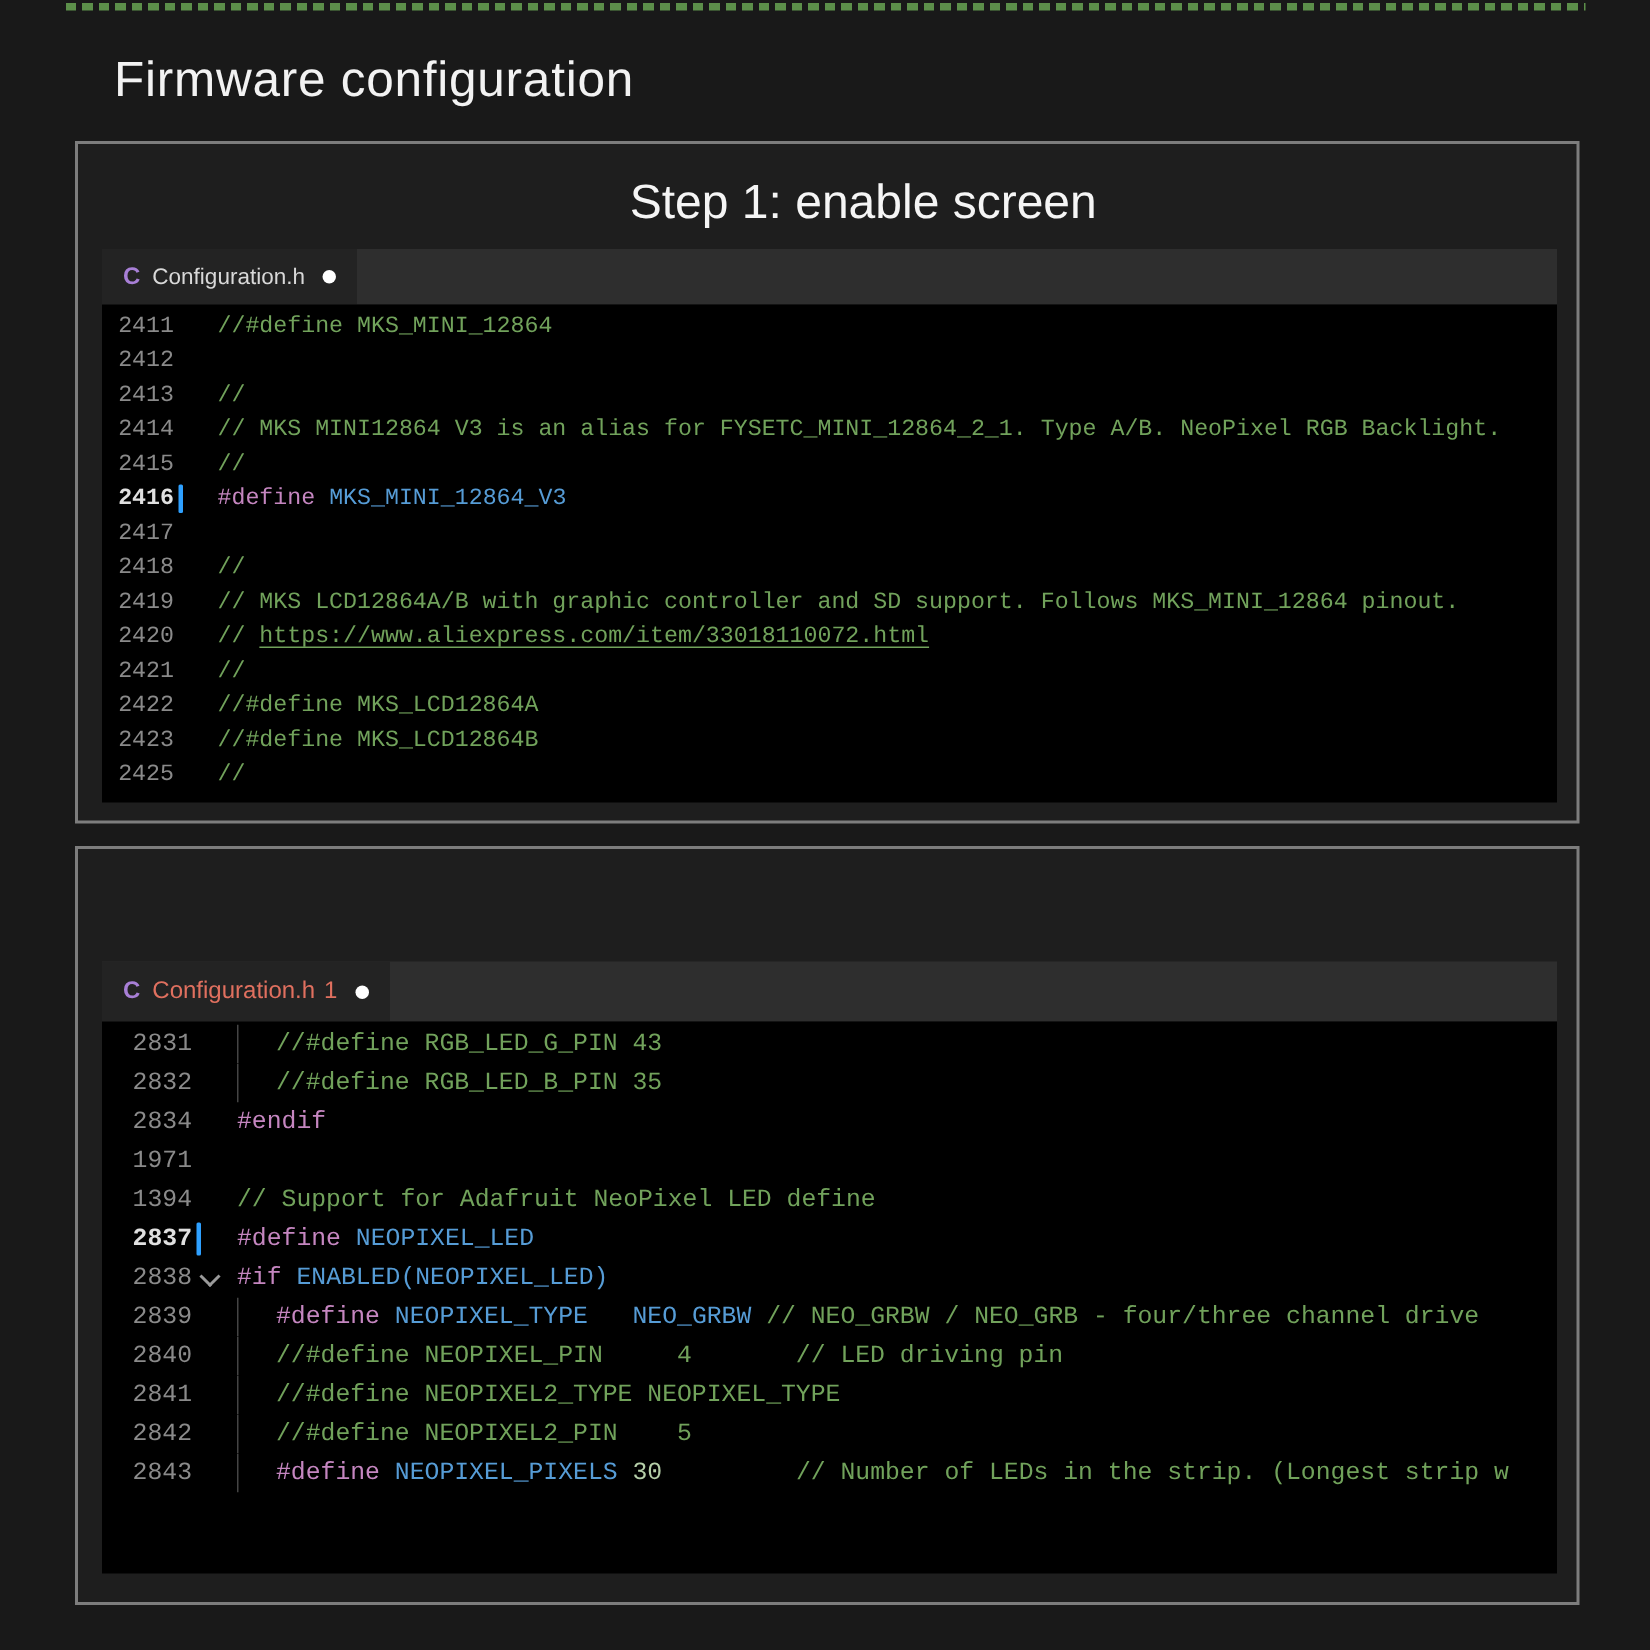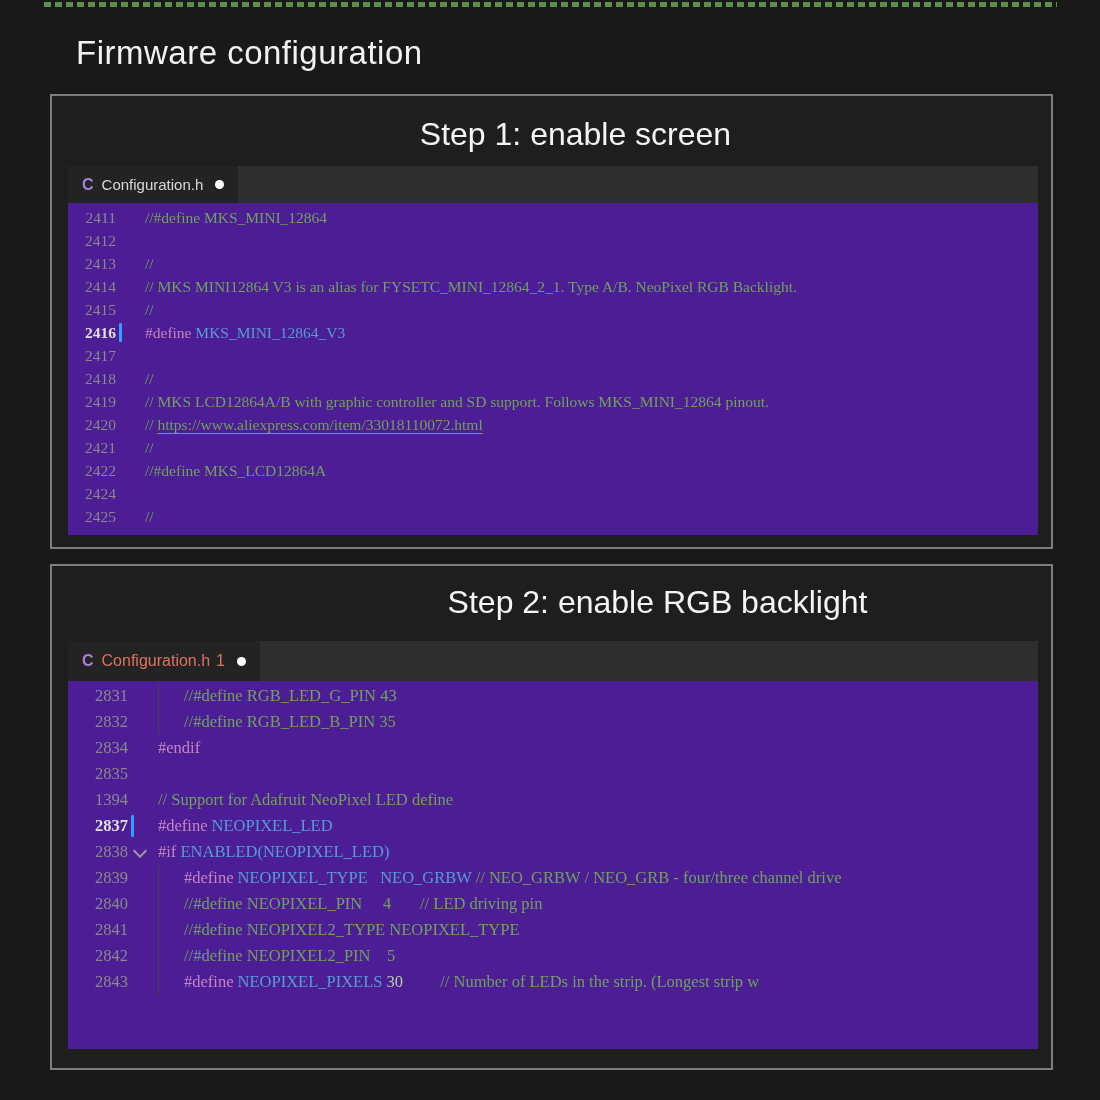--- a/index.html
+++ b/index.html
@@ -26,22 +26,22 @@
   .p2 .tabbar{top:75px;height:40px;}
   .tab{display:flex;align-items:center;gap:8px;padding:0 14px;background:#232323;height:100%;
        box-sizing:border-box;}
   .cicon{color:#a87fd6;font-weight:bold;font-size:16px;}
   .tablabel{color:#d8d8d8;font-size:15px;}
   .p2 .tablabel{color:#e0705f;font-size:16px;}
   .badge{color:#e0705f;font-size:16px;margin-left:-2px;}
   .badge:empty{display:none;}
   .dot{width:9px;height:9px;border-radius:50%;background:#ffffff;margin-left:4px;flex:none;}
   
-  .code{position:absolute;left:16px;width:970px;background:#4c1d95;overflow:hidden;
-        font-family:Liberation Serif, serif;}
+  .code{position:absolute;left:16px;width:970px;background:#000000;overflow:hidden;
+        font-family:Liberation Mono, monospace;}
   .p1 .code{top:107px;height:329px;padding-top:3px;box-sizing:content-box;}
   .p2 .code{top:115px;height:366px;padding-top:2px;}
   .line{display:flex;align-items:stretch;}
   .p1 .line{height:23px;font-size:15.5px;line-height:23px;}
   .p2 .line{height:26px;font-size:16.5px;line-height:26px;}
   .bp{position:relative;flex:none;}
   .p1 .bp{width:8px;}
   .p2 .bp{width:14px;}
   .bp.on::before{content:"";position:absolute;left:1px;top:50%;margin-top:-5px;width:10px;height:10px;
                  border-radius:50%;background:#b33a31;}
@@ -155,35 +155,34 @@
           <span class="src"><span class="tk-c">//</span></span>
         </div>
         <div class="line">
           <span class="bp"></span>
           <span class="num">2422</span>
           <span class="slot"></span>
           <span class="src"><span class="tk-c">//#define MKS_LCD12864A</span></span>
         </div>
         <div class="line">
           <span class="bp"></span>
-          <span class="num">2424</span>
-          <span class="slot"></span>
-          <span class="src"></span>
+          <span class="num">2423</span>
+          <span class="slot"></span>
+          <span class="src"><span class="tk-c">//#define MKS_LCD12864B</span></span>
         </div>
         <div class="line">
           <span class="bp"></span>
           <span class="num">2425</span>
           <span class="slot"></span>
           <span class="src"><span class="tk-c">//</span></span>
         </div>
       </div>
   </section>
 
   <section class="panel p2">
-    <h2 class="step-heading">Step 2: enable RGB backlight</h2>
     <div class="tabbar">
       <div class="tab">
         <span class="cicon">C</span>
         <span class="tablabel">Configuration.h</span>
         <span class="badge">1</span>
         <span class="dot"></span>
       </div>
     </div>
     <div class="code">
         <div class="line">
@@ -199,21 +198,21 @@
           <span class="src ind"><span class="tk-c">//#define RGB_LED_B_PIN 35</span></span>
         </div>
         <div class="line">
           <span class="bp"></span>
           <span class="num">2834</span>
           <span class="slot"></span>
           <span class="src"><span class="tk-k">#endif</span></span>
         </div>
         <div class="line">
           <span class="bp"></span>
-          <span class="num">2835</span>
+          <span class="num">1971</span>
           <span class="slot"></span>
           <span class="src"></span>
         </div>
         <div class="line">
           <span class="bp"></span>
           <span class="num">1394</span>
           <span class="slot"></span>
           <span class="src"><span class="tk-c">// Support for Adafruit NeoPixel LED define</span></span>
         </div>
         <div class="line">

